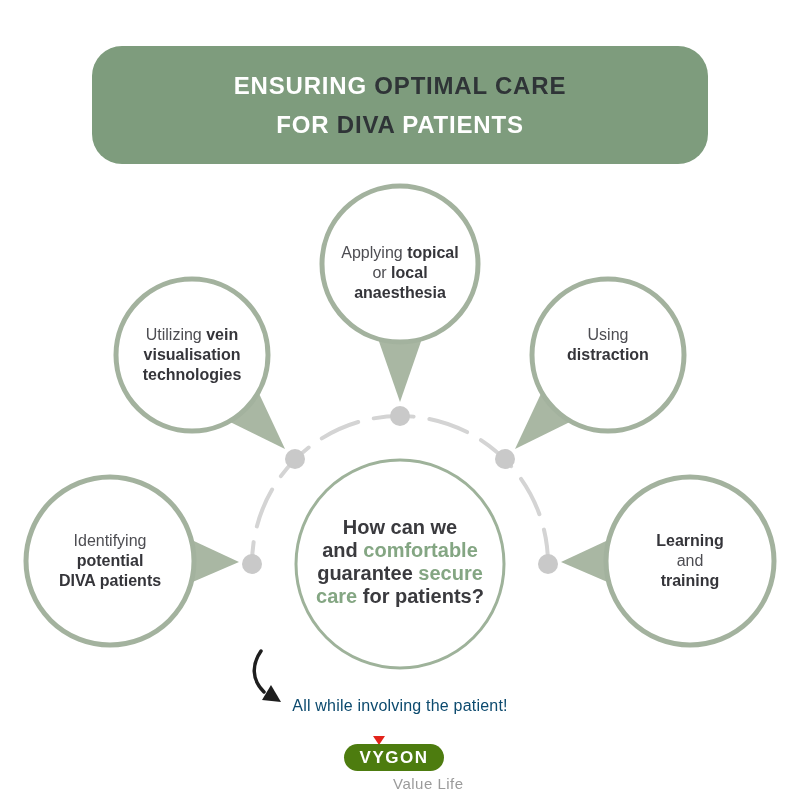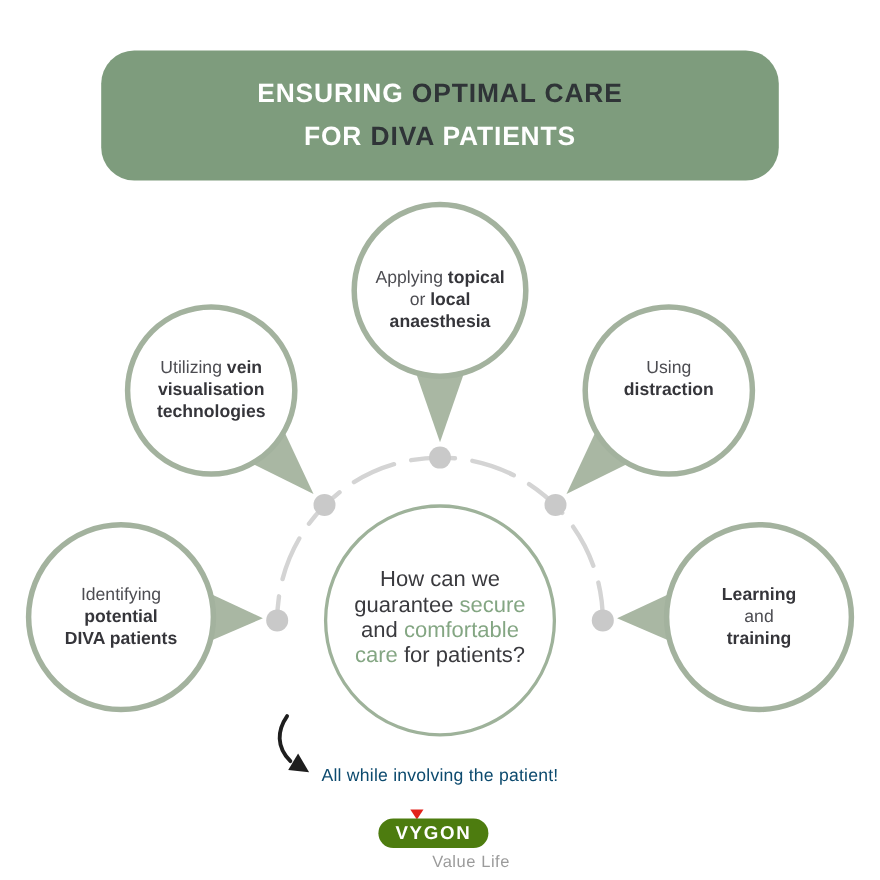--- a/index.html
+++ b/index.html
@@ -33,21 +33,21 @@
   .bubble-text .b{font-weight:bold;color:#35353A;text-align:right;}
   .bubble-text .n{font-weight:normal;color:#4D4D52;}
   .pos-top{left:300px;top:243px;width:200px;}
   .pos-ul{left:92px;top:325px;width:200px;}
   .pos-ur{left:508px;top:325px;width:200px;}
   .pos-ll{left:10px;top:531px;width:200px;}
   .pos-lr{left:590px;top:531px;width:200px;}
 
   .center-text{
     position:absolute;left:288px;top:516px;width:224px;text-align:center;
-    font-size:20px;line-height:23px;font-weight:normal;color:#3A3A3E;
+    font-size:20px;line-height:23px;font-weight:bold;color:#3A3A3E;
   }
   .center-text .green{color:#84A683;}
 
   
   .note{
     position:absolute;left:250px;top:697px;width:300px;text-align:center;
     font-size:16px;color:#0c4a6e;letter-spacing:.2px;
   }
   .logo{position:absolute;left:344px;top:736px;width:120px;height:56px;}
   .logo-pill{
@@ -127,22 +127,22 @@
 </div>
 
 <div class="bubble-text pos-lr">
   <div><span class="b">Learning</span></div>
   <div><span class="n">and</span></div>
   <div><span class="b">training</span></div>
 </div>
 
 <div class="center-text">
   <div><span>How can we</span></div>
+  <div><span>and</span> <span class="green">comfortable</span></div>
   <div><span>guarantee</span> <span class="green">secure</span></div>
-  <div><span>and</span> <span class="green">comfortable</span></div>
   <div><span class="green">care</span> <span>for patients?</span></div>
 </div>
 
 <div class="note">All while involving the patient!</div>
 
 <div class="logo">
   <div class="logo-tri"></div>
   <div class="logo-pill">VYGON</div>
   <div class="tagline">Value Life</div>
 </div>

